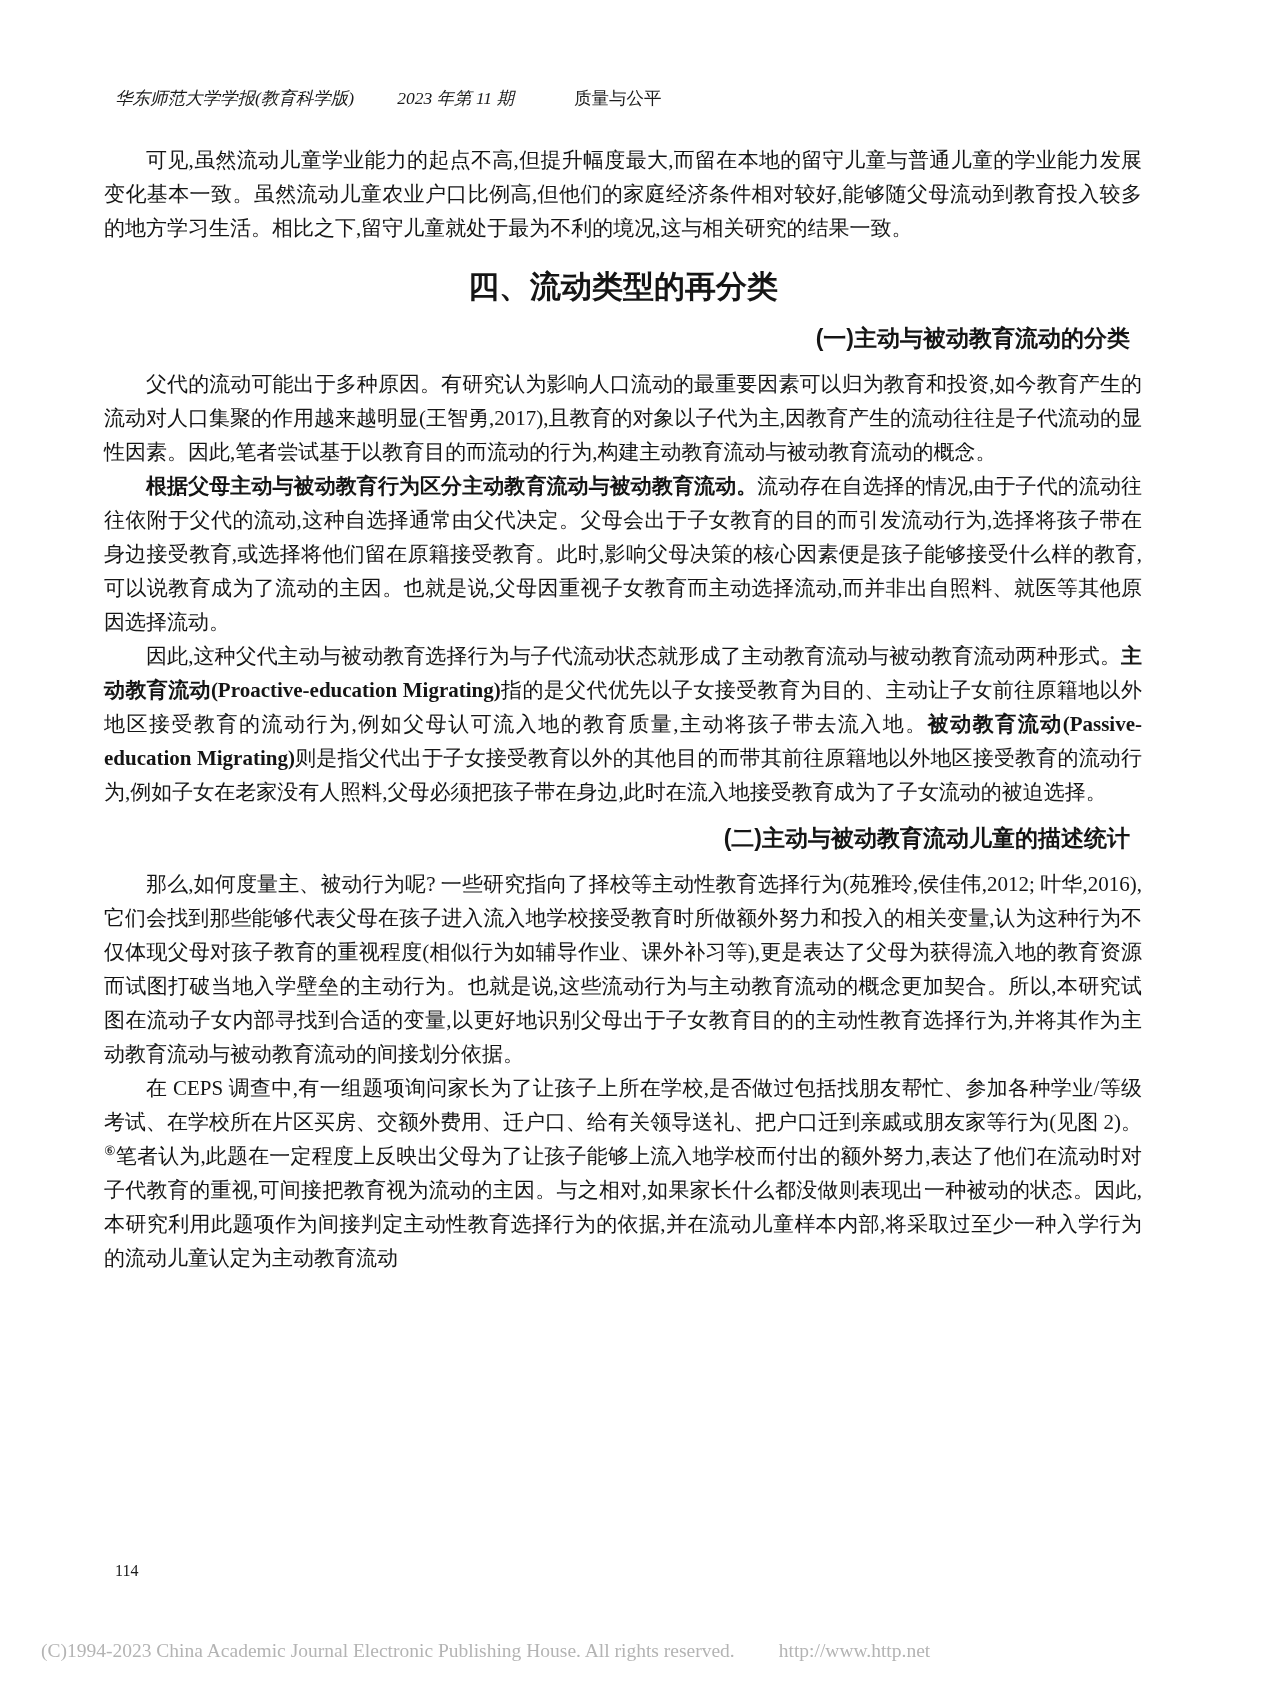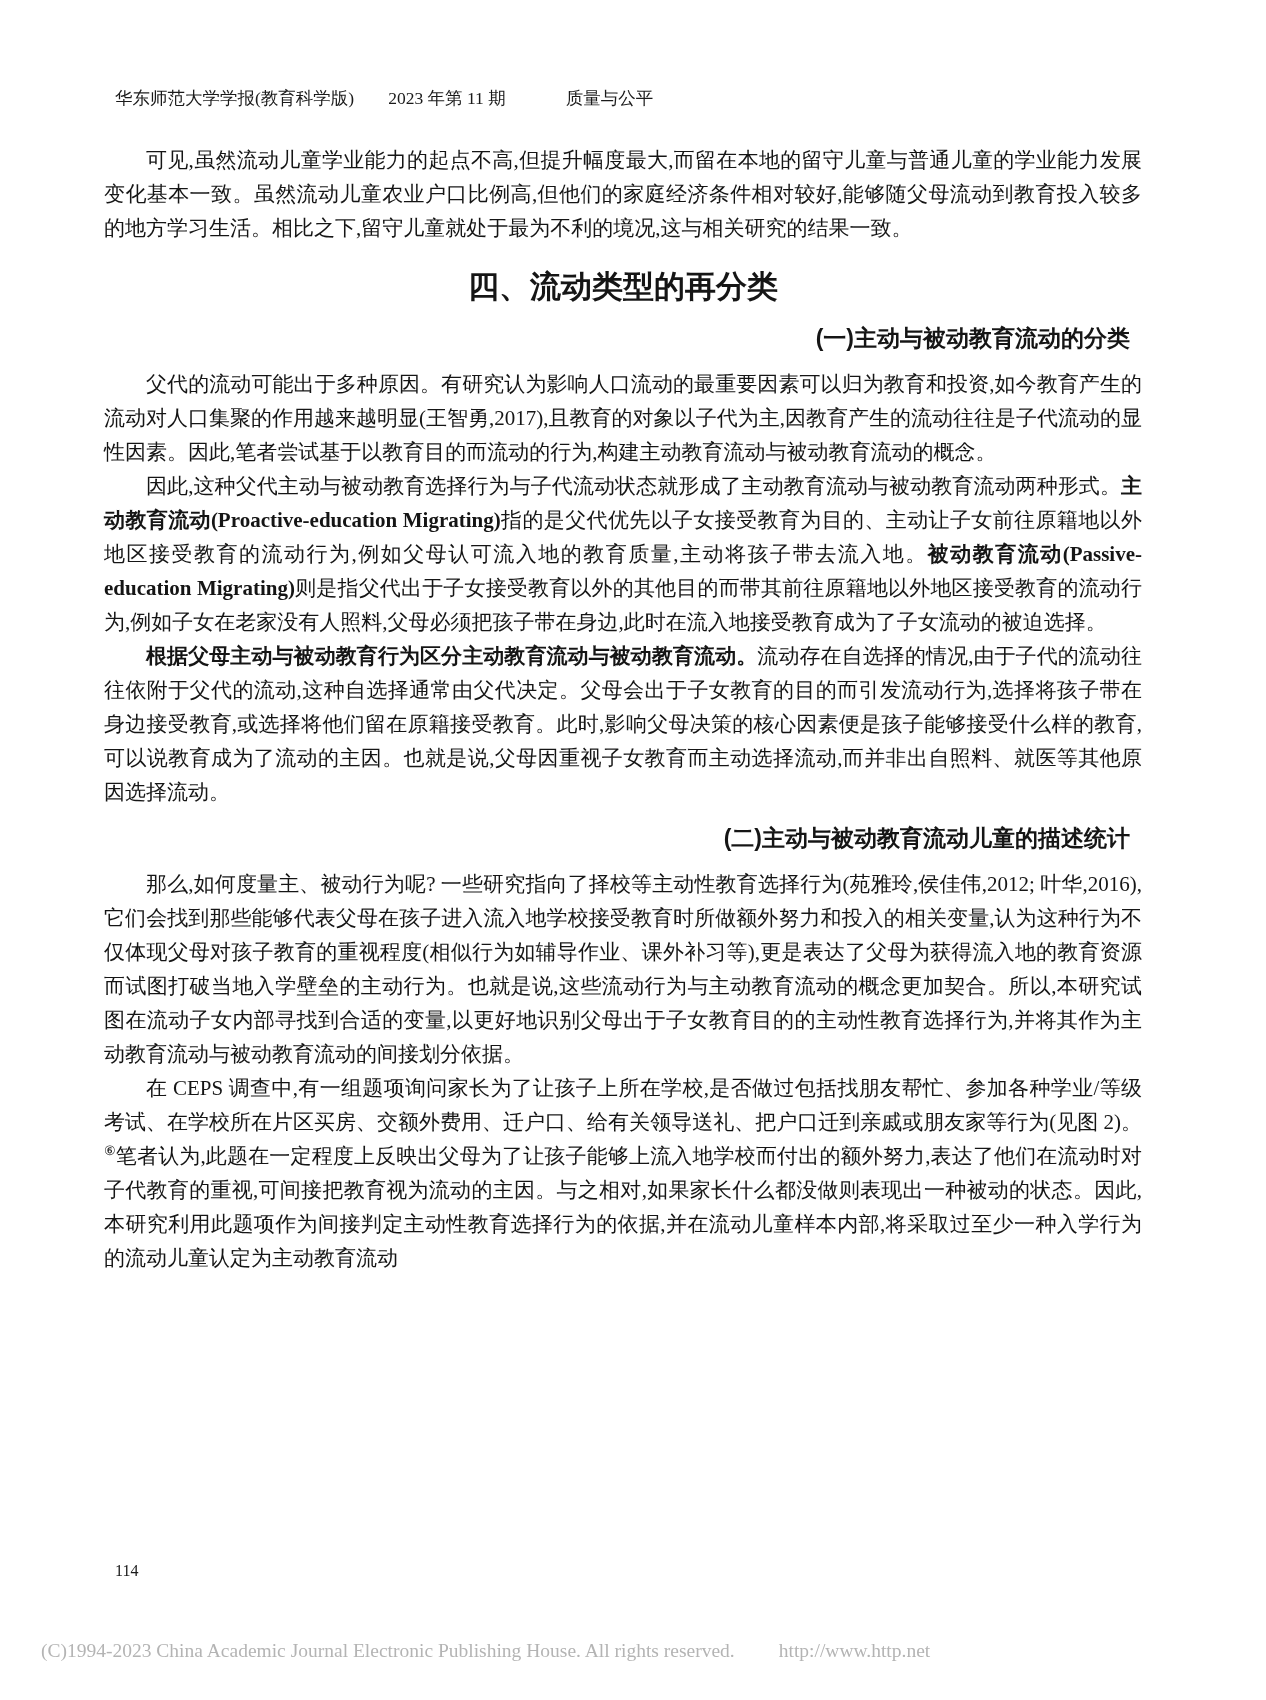--- a/index.html
+++ b/index.html
@@ -18,22 +18,22 @@
   }
   .header-line {
     position: absolute;
     top: 86px;
     left: 115px;
     right: 114px;
     font-size: 17.5px;
     color: #1a1a1a;
     white-space: nowrap;
   }
-  .header-line .journal { margin-right: 34px; }
-  .header-line .issue   { margin-right: 60px; }
+  .header-line .journal { margin-right: 43px; font-style: italic; }
+  .header-line .issue   { margin-right: 60px; font-style: italic; }
   .content {
     position: absolute;
     top: 143px;
     left: 104px;
     width: 1038px;
   }
   .para {
     margin: 0;
     font-size: 21px;
     line-height: 34px;
@@ -88,22 +88,22 @@
 
   <div class="header-line">
     <span class="journal">华东师范大学学报(教育科学版)</span><span class="issue">2023 年第 11 期</span><span class="column">质量与公平</span>
   </div>
 
   <div class="content">
       <p class="para"><span>可见,虽然流动儿童学业能力的起点不高,但提升幅度最大,而留在本地的留守儿童与普通儿童的学业能力发展变化基本一致。虽然流动儿童农业户口比例高,但他们的家庭经济条件相对较好,能够随父母流动到教育投入较多的地方学习生活。相比之下,留守儿童就处于最为不利的境况,这与相关研究的结果一致。</span></p>
       <h2 class="sec-heading"><span>四、流动类型的再分类</span></h2>
       <h3 class="sub-heading"><span>(一)主动与被动教育流动的分类</span></h3>
       <p class="para"><span>父代的流动可能出于多种原因。有研究认为影响人口流动的最重要因素可以归为教育和投资,如今教育产生的流动对人口集聚的作用越来越明显(王智勇,2017),且教育的对象以子代为主,因教育产生的流动往往是子代流动的显性因素。因此,笔者尝试基于以教育目的而流动的行为,构建主动教育流动与被动教育流动的概念。</span></p>
+      <p class="para"><span class="bold">根据父母主动与被动教育行为区分主动教育流动与被动教育流动。</span><span>流动存在自选择的情况,由于子代的流动往往依附于父代的流动,这种自选择通常由父代决定。父母会出于子女教育的目的而引发流动行为,选择将孩子带在身边接受教育,或选择将他们留在原籍接受教育。此时,影响父母决策的核心因素便是孩子能够接受什么样的教育,可以说教育成为了流动的主因。也就是说,父母因重视子女教育而主动选择流动,而并非出自照料、就医等其他原因选择流动。</span></p>
       <p class="para"><span>因此,这种父代主动与被动教育选择行为与子代流动状态就形成了主动教育流动与被动教育流动两种形式。</span><span class="bold">主动教育流动(Proactive-education Migrating)</span><span>指的是父代优先以子女接受教育为目的、主动让子女前往原籍地以外地区接受教育的流动行为,例如父母认可流入地的教育质量,主动将孩子带去流入地。</span><span class="bold">被动教育流动(Passive-education Migrating)</span><span>则是指父代出于子女接受教育以外的其他目的而带其前往原籍地以外地区接受教育的流动行为,例如子女在老家没有人照料,父母必须把孩子带在身边,此时在流入地接受教育成为了子女流动的被迫选择。</span></p>
-      <p class="para"><span class="bold">根据父母主动与被动教育行为区分主动教育流动与被动教育流动。</span><span>流动存在自选择的情况,由于子代的流动往往依附于父代的流动,这种自选择通常由父代决定。父母会出于子女教育的目的而引发流动行为,选择将孩子带在身边接受教育,或选择将他们留在原籍接受教育。此时,影响父母决策的核心因素便是孩子能够接受什么样的教育,可以说教育成为了流动的主因。也就是说,父母因重视子女教育而主动选择流动,而并非出自照料、就医等其他原因选择流动。</span></p>
       <h3 class="sub-heading"><span>(二)主动与被动教育流动儿童的描述统计</span></h3>
       <p class="para"><span>那么,如何度量主、被动行为呢? 一些研究指向了择校等主动性教育选择行为(苑雅玲,侯佳伟,2012; 叶华,2016),它们会找到那些能够代表父母在孩子进入流入地学校接受教育时所做额外努力和投入的相关变量,认为这种行为不仅体现父母对孩子教育的重视程度(相似行为如辅导作业、课外补习等),更是表达了父母为获得流入地的教育资源而试图打破当地入学壁垒的主动行为。也就是说,这些流动行为与主动教育流动的概念更加契合。所以,本研究试图在流动子女内部寻找到合适的变量,以更好地识别父母出于子女教育目的的主动性教育选择行为,并将其作为主动教育流动与被动教育流动的间接划分依据。</span></p>
       <p class="para"><span>在 CEPS 调查中,有一组题项询问家长为了让孩子上所在学校,是否做过包括找朋友帮忙、参加各种学业/等级考试、在学校所在片区买房、交额外费用、迁户口、给有关领导送礼、把户口迁到亲戚或朋友家等行为(见图 2)。</span><sup>⑥</sup><span>笔者认为,此题在一定程度上反映出父母为了让孩子能够上流入地学校而付出的额外努力,表达了他们在流动时对子代教育的重视,可间接把教育视为流动的主因。与之相对,如果家长什么都没做则表现出一种被动的状态。因此,本研究利用此题项作为间接判定主动性教育选择行为的依据,并在流动儿童样本内部,将采取过至少一种入学行为的流动儿童认定为主动教育流动</span></p>
     </div>
 
   <div class="page-number">114</div>
 
   <div class="footer-line">
     <span class="copyright">(C)1994-2023 China Academic Journal Electronic Publishing House. All rights reserved.</span><span class="url">http://www.http.net</span>
   </div>

